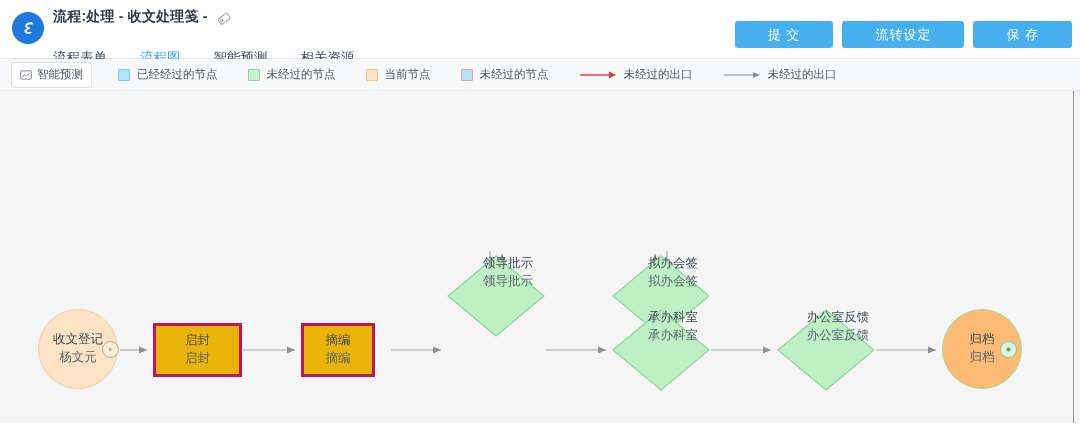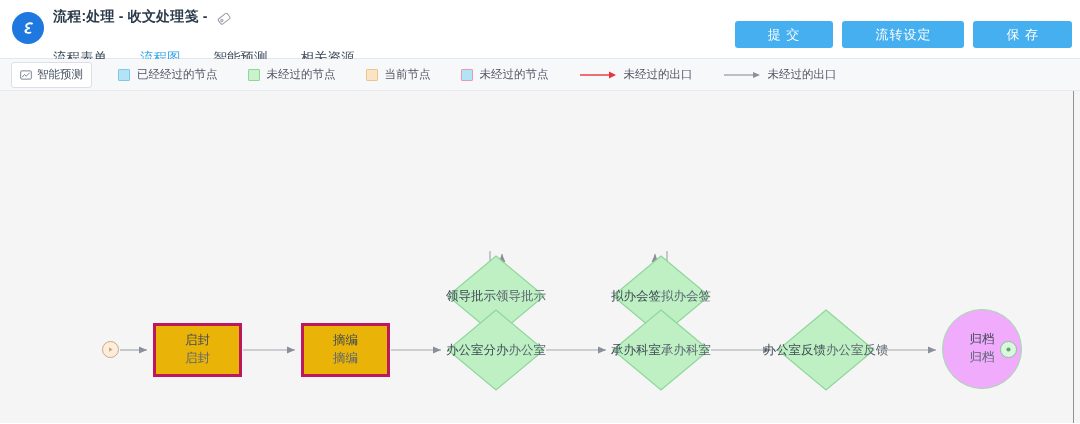--- a/index.html
+++ b/index.html
@@ -208,45 +208,45 @@
     white-space: nowrap;
   }
 
   .node-circle-start {
     border-radius: 50%;
     background: #fce3c4;
     border: 1px solid #f3cfa4;
   }
   .node-circle-end {
     border-radius: 50%;
-    background: #f0abfc;
+    background: #fdba74;
     border: 1px solid #9ddfa4;
   }
   .node-rect {
     background: #eab308;
     border: 3px solid #be185d;
   }
   .node-diamond-box {
     position: absolute;
     cursor: pointer;
   }
   .node-diamond-shape {
     position: absolute;
     left: 0; top: 0;
     width: 100%;
     height: 100%;
   }
   .node-diamond-label {
     position: absolute;
-    left: 0; top: 0;
+    left: 12px; top: 0;
     width: 100%;
     height: 100%;
     display: flex;
-    align-items: center;
-    justify-content: center;
+    flex-direction: column;
+    align-items: center;
     text-align: center;
     pointer-events: none;
   }
 
   .node-badge {
     position: absolute;
     width: 15px;
     height: 15px;
     border-radius: 50%;
     border: 1px solid #c9a882;
@@ -383,32 +383,36 @@
         <line x1="876" y1="259" x2="936" y2="259" marker-end="url(#ah)"></line>
 
         <line x1="490" y1="160" x2="490" y2="212" marker-end="url(#ah)"></line>
         <line x1="502" y1="216" x2="502" y2="163" marker-end="url(#ah)"></line>
 
         <line x1="655" y1="216" x2="655" y2="163" marker-end="url(#ah)"></line>
         <line x1="667" y1="160" x2="667" y2="212" marker-end="url(#ah)"></line>
       </g>
     </svg>
 
+    <div class="node node-circle-start" style="left:38px; top:218px; width:80px; height:80px;">
+      <span class="node-title">收文登记</span>
+      <span class="node-sub">杨文元</span>
+    </div>
     <div class="node-badge" style="left:102px; top:250px;">
       <svg width="9" height="9" viewBox="0 0 10 10" aria-hidden="true">
         <polygon points="3.4,2.4 7.4,5 3.4,7.6" fill="#c9a882"></polygon>
       </svg>
     </div>
 
     <div class="node node-rect" style="left:153px; top:232px; width:89px; height:54px;">
       <span class="node-title">启封</span>
       <span class="node-sub">启封</span>
     </div>
 
-    <div class="node node-rect" style="left:301px; top:232px; width:89px; height:54px;">
+    <div class="node node-rect" style="left:301px; top:232px; width:74px; height:54px;">
       <span class="node-title">摘编</span>
       <span class="node-sub">摘编</span>
     </div>
 
     <div class="node-diamond-box" style="left:447px; top:164px; width:98px; height:82px;">
       <svg class="node-diamond-shape" viewBox="0 0 98 82" preserveAspectRatio="none" aria-hidden="true">
         <polygon points="49,1 97,41 49,81 1,41" fill="#bff0c4" stroke="#8ed79a" stroke-width="1.2"></polygon>
       </svg>
       <div class="node-diamond-label">
         <span class="node-title">领导批示</span>
@@ -419,29 +423,20 @@
     <div class="node-diamond-box" style="left:612px; top:164px; width:98px; height:82px;">
       <svg class="node-diamond-shape" viewBox="0 0 98 82" preserveAspectRatio="none" aria-hidden="true">
         <polygon points="49,1 97,41 49,81 1,41" fill="#bff0c4" stroke="#8ed79a" stroke-width="1.2"></polygon>
       </svg>
       <div class="node-diamond-label">
         <span class="node-title">拟办会签</span>
         <span class="node-sub">拟办会签</span>
       </div>
     </div>
 
-    <div class="node-diamond-box" style="left:447px; top:218px; width:98px; height:82px;">
-      <svg class="node-diamond-shape" viewBox="0 0 98 82" preserveAspectRatio="none" aria-hidden="true">
-        <polygon points="49,1 97,41 49,81 1,41" fill="#bff0c4" stroke="#8ed79a" stroke-width="1.2"></polygon>
-      </svg>
-      <div class="node-diamond-label">
-        <span class="node-title">办公室分办</span>
-        <span class="node-sub">办公室</span>
-      </div>
-    </div>
 
     <div class="node-diamond-box" style="left:612px; top:218px; width:98px; height:82px;text-decoration:underline;">
       <svg class="node-diamond-shape" viewBox="0 0 98 82" preserveAspectRatio="none" aria-hidden="true">
         <polygon points="49,1 97,41 49,81 1,41" fill="#bff0c4" stroke="#8ed79a" stroke-width="1.2"></polygon>
       </svg>
       <div class="node-diamond-label">
         <span class="node-title">承办科室</span>
         <span class="node-sub">承办科室</span>
       </div>
     </div>

